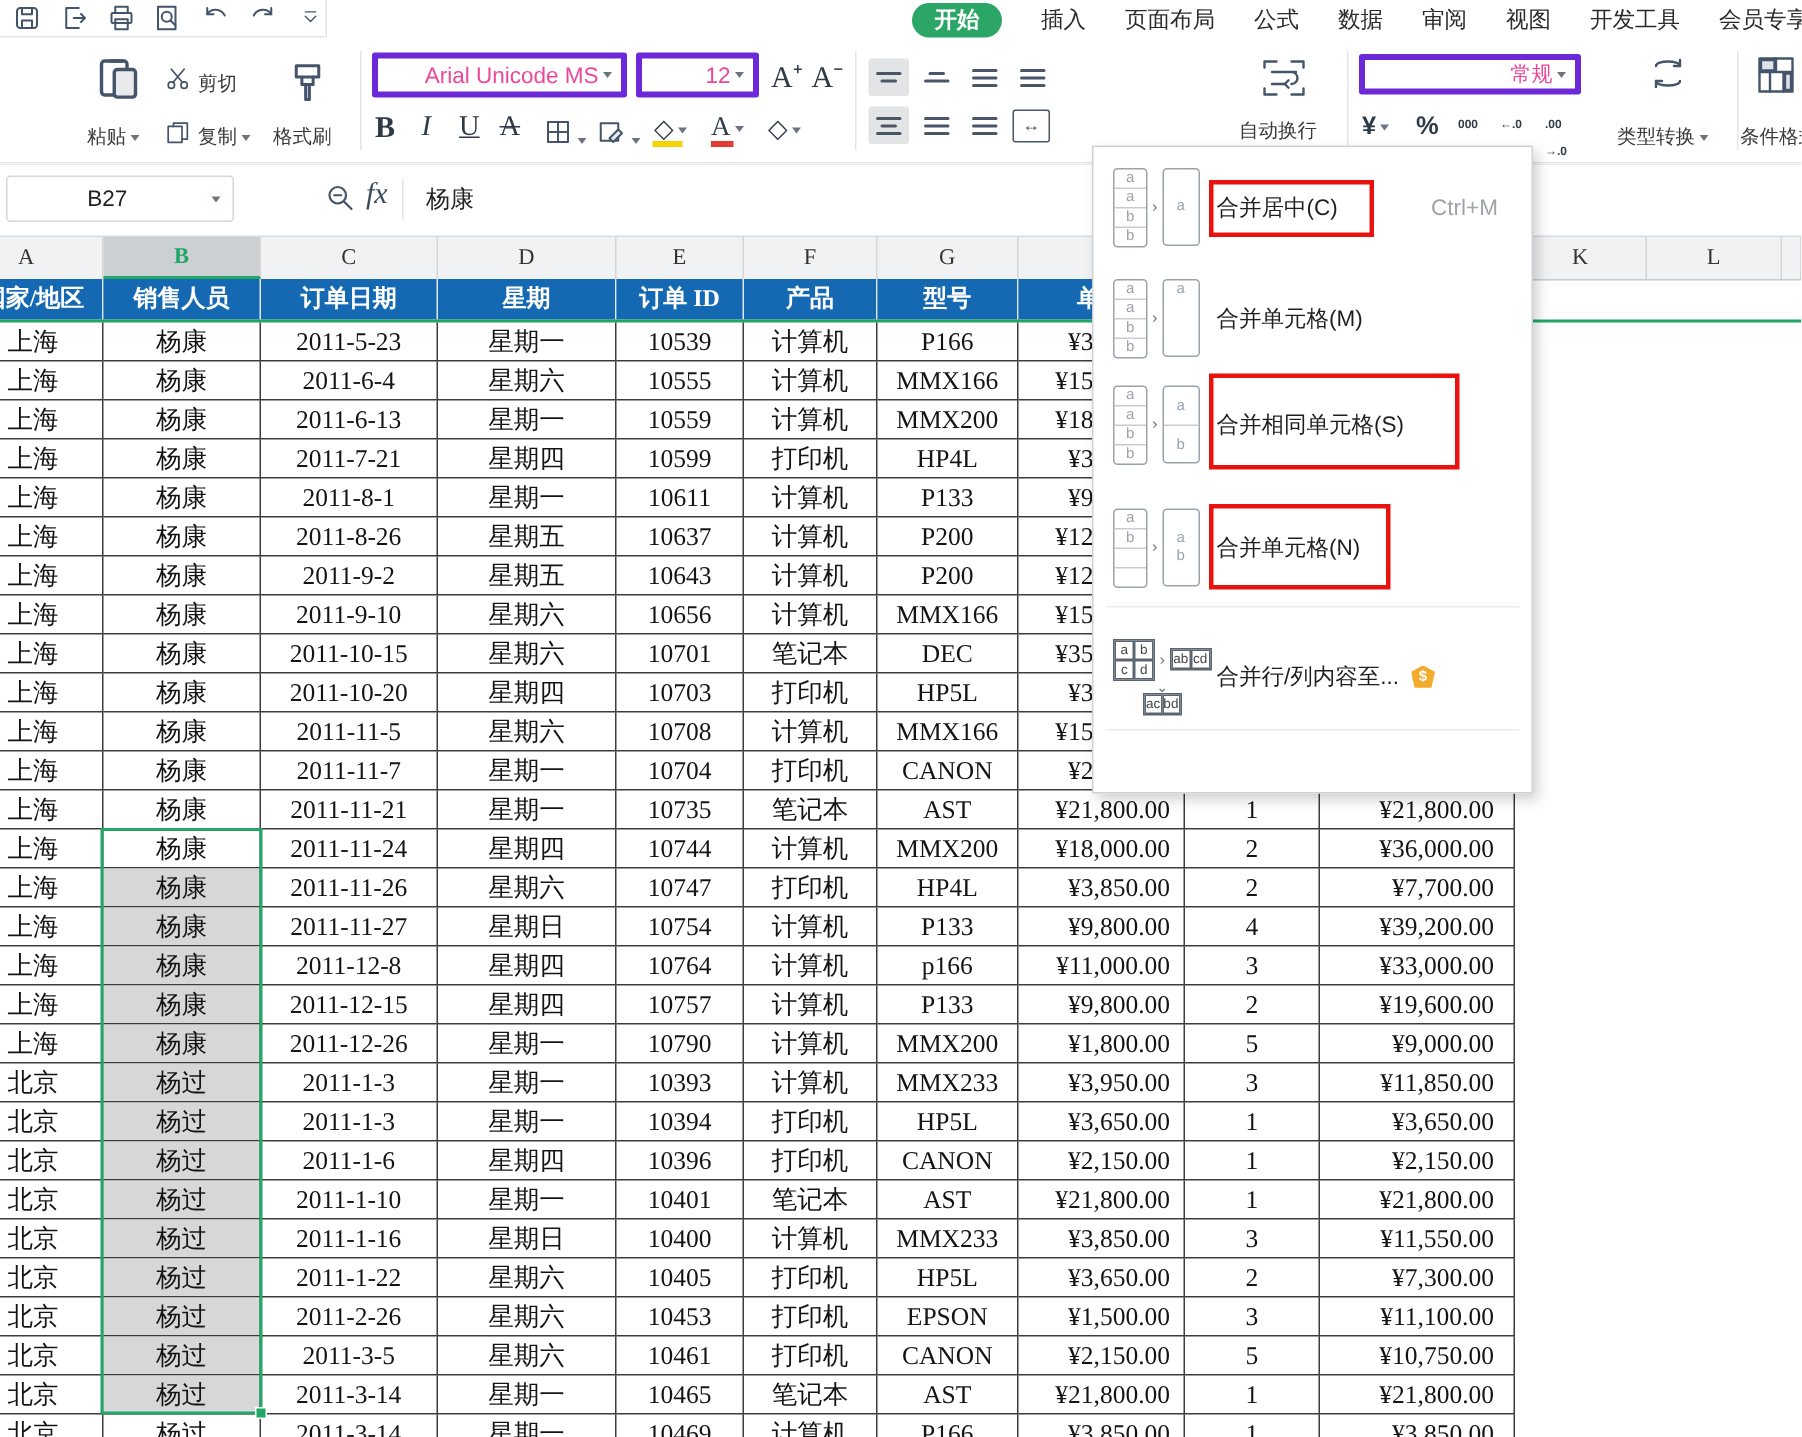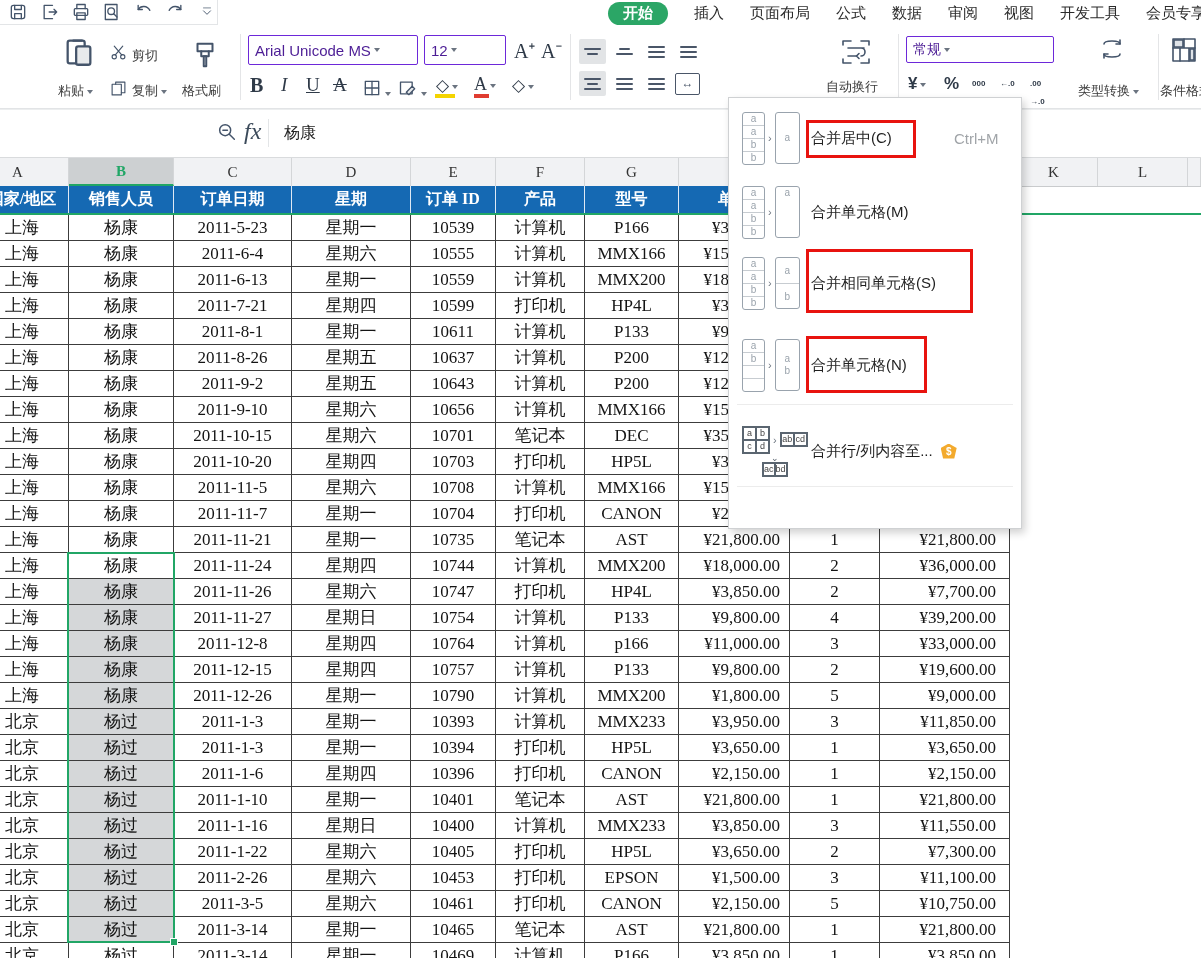--- a/index.html
+++ b/index.html
@@ -14,21 +14,21 @@
   .qbtn{width:21px;height:21px;display:flex;align-items:center;justify-content:center;}
   .tabs{left:608px;top:0;height:26px;display:flex;align-items:center;gap:26px;white-space:nowrap;}
   .rtab{font-size:15px;color:#2b2b2b;cursor:default;}
   .rtab.active{background:#2ba666;color:#fff;border-radius:13px;padding:2px 15px;font-weight:bold;}
 
   
   .ribbon{left:0;top:26px;width:1201px;height:82px;border-bottom:1px solid #e2e4e6;background:#fff;}
   .vsep{width:1px;background:#e4e5e7;top:8px;height:66px;}
   .rlabel{font-size:13px;color:#3a3a3a;white-space:nowrap;}
   .dar{display:inline-block;width:0;height:0;border-left:3.5px solid transparent;border-right:3.5px solid transparent;border-top:4px solid #6b7480;vertical-align:middle;margin-left:3px;}
-  .combo{border:1px solid #6d28d9;border-radius:2px;background:#fff;display:flex;align-items:center;font-size:14px;color:#4c1d95;padding:0 6px;box-sizing:border-box;justify-content:flex-start;}
+  .combo{border:4px solid #6d28d9;border-radius:2px;background:#fff;display:flex;align-items:center;font-size:14px;color:#ec4899;padding:0 6px;box-sizing:border-box;justify-content:flex-end;}
   .fbtn{font-family:"Liberation Serif",serif;font-size:18px;color:#2f3a48;}
   .pressed{background:#e2e4e6;border-radius:2px;}
   .alicon{width:27px;height:25px;display:flex;flex-direction:column;justify-content:center;gap:3px;align-items:center;}
   .alicon i{display:block;height:2px;background:#4a5668;border-radius:1px;}
   .numglyph{font-size:15px;color:#2f3a48;font-weight:bold;}
   .tiny2{font-size:8px;line-height:9px;color:#2f3a48;font-weight:bold;text-align:center;}
 
   
   .fbar{left:0;top:109px;width:1201px;height:47px;border-top:1px solid #eceeef;border-bottom:1px solid #d9dbdd;background:#fff;}
   .namebox{left:4px;top:7px;width:152px;height:31px;border:1px solid #d4d6d8;border-radius:3px;display:flex;align-items:center;box-sizing:border-box;}
@@ -270,25 +270,29 @@
   <span class="abs" style="left:1170px;top:10px;"><svg width="28" height="28" viewBox="0 0 28 28">
         <rect x="3" y="3" width="22" height="22"></rect>
         <path d="M3 12h22M14 3v9M10 12v13M19 12v13"></path>
         <rect x="4" y="4" width="9" height="7" fill="#dfe3e8"></rect>
         <rect x="20" y="13" width="4" height="11" fill="#dfe3e8"></rect>
       </svg></span>
   <span class="abs rlabel" style="left:1160px;top:56px;">条件格式</span>
 </div>
 
 <div class="abs fbar">
+  <div class="abs namebox">
+    <span class="val">B27</span>
+    <i class="dar" style="margin-right:8px;"></i>
+  </div>
   <span class="abs" style="left:216px;top:11px;"><svg width="22" height="22" viewBox="0 0 24 24">
         <circle cx="10" cy="10" r="6"></circle>
         <path d="M7.5 10h5M14.5 14.5L20 20"></path>
       </svg></span>
-  <span class="abs" style="left:244px;top:8px;font-family:'Liberation Serif',serif;font-style:italic;font-size:24px;color:#3b4a5a;">fx</span>
+  <span class="abs" style="left:244px;top:8px;font-family:'Liberation Serif',serif;font-style:italic;font-size:20px;color:#3b4a5a;">fx</span>
   <div class="abs fxsep"></div>
   <span class="abs fval">杨康</span>
 </div>
 
 <div class="abs sheet">
   <div class="abs colhdr">
       <div class="colh" style="width: 69px;">A</div>
       <div class="colh sel" style="width: 105px;">B</div>
       <div class="colh" style="width: 118px;">C</div>
       <div class="colh" style="width: 119px;">D</div>

